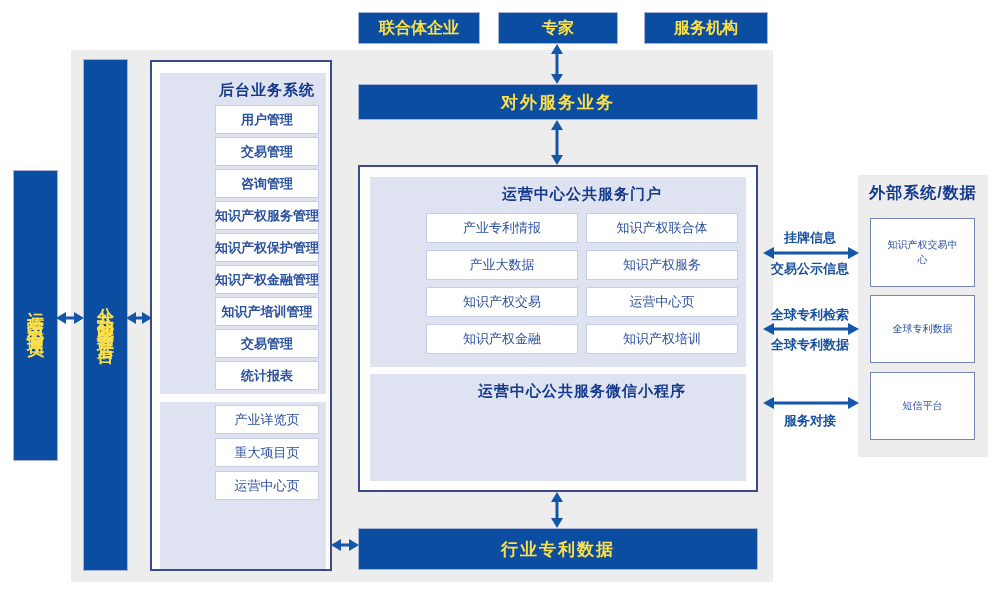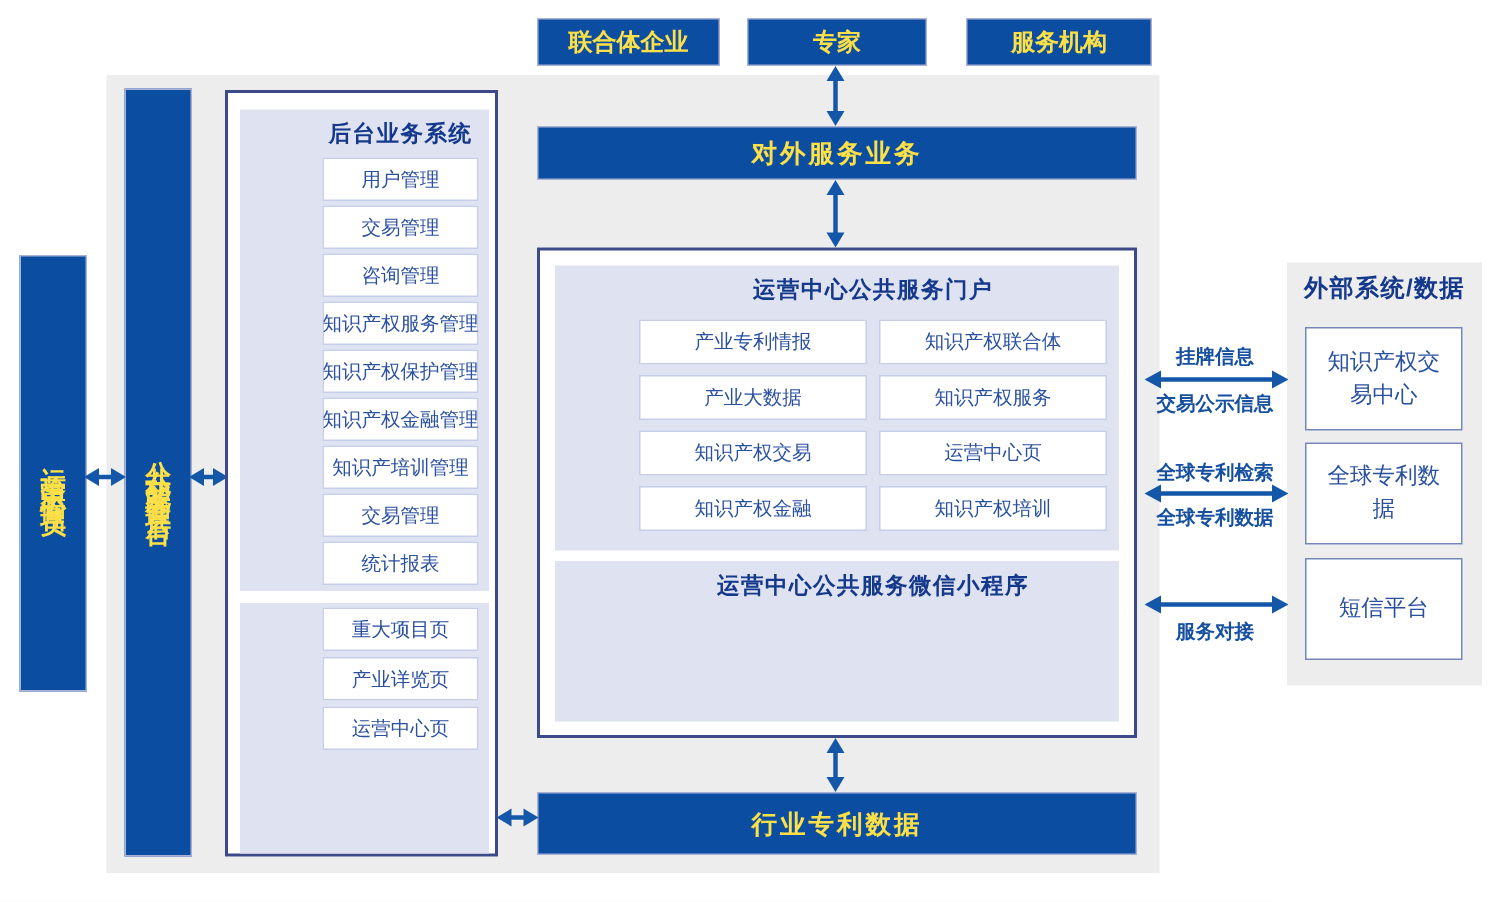--- a/index.html
+++ b/index.html
@@ -36,25 +36,25 @@
     font-size:15px;line-height:24px;margin:5px 0 0 0;letter-spacing:1px;
   }
   .grid2{display:grid;grid-template-columns:1fr 1fr;grid-auto-rows:30px;gap:7px 8px;padding:7px 8px 0 8px;}
   .item{
     background:#fff;border:1px solid #c6cde8;color:var(--itemtext);
     font-size:13px;display:flex;align-items:center;justify-content:center;
     box-sizing:border-box;white-space:nowrap;
   }
   .vlist{display:flex;flex-direction:column;padding:3px 7px 0 7px;}
   .vlist .item{height:29px;flex:none;}
-  .vlist.g3 .item{margin-bottom:3px;}
+  .vlist.g3 .item{margin-bottom:3px;font-weight:bold;}
   .vlist.g4 .item{margin-bottom:4px;}
   .extbox{
     background:#fff;border:1px solid #7486ba;color:var(--itemtext);
-    font-size:15px;display:flex;align-items:center;justify-content:center;
+    font-size:10px;display:flex;align-items:center;justify-content:center;
     text-align:center;box-sizing:border-box;padding:2px 14px;line-height:1.45;
     position:absolute;
   }
   .lbl{
     color:var(--label);font-weight:bold;font-size:13px;text-align:center;
     position:absolute;white-space:nowrap;
   }
   .arr{color:var(--arrow);position:absolute;display:block;}
 </style>
 </head>
@@ -141,22 +141,22 @@
         <div class="item">知识产权服务管理</div>
         <div class="item">知识产权保护管理</div>
         <div class="item">知识产权金融管理</div>
         <div class="item">知识产培训管理</div>
         <div class="item">交易管理</div>
         <div class="item">统计报表</div>
       </div>
     </div>
     <div class="panel" style="left:8px;top:340px;width:166px;height:167px;">
       <div class="vlist g4">
+        <div class="item">产业详览页</div>
         <div class="item">重大项目页</div>
-        <div class="item">产业详览页</div>
         <div class="item">运营中心页</div>
       </div>
     </div>
   </div>
 
   <div class="abs" style="left:858px;top:175px;width:130px;height:282px;">
     <div class="ph" style="font-size:16px;margin-top:6px;">外部系统/数据</div>
     <div class="extbox" style="left:12px;top:43px;width:105px;height:69px;">知识产权交易中心</div>
     <div class="extbox" style="left:12px;top:120px;width:105px;height:68px;">全球专利数据</div>
     <div class="extbox" style="left:12px;top:197px;width:105px;height:68px;">短信平台</div>

